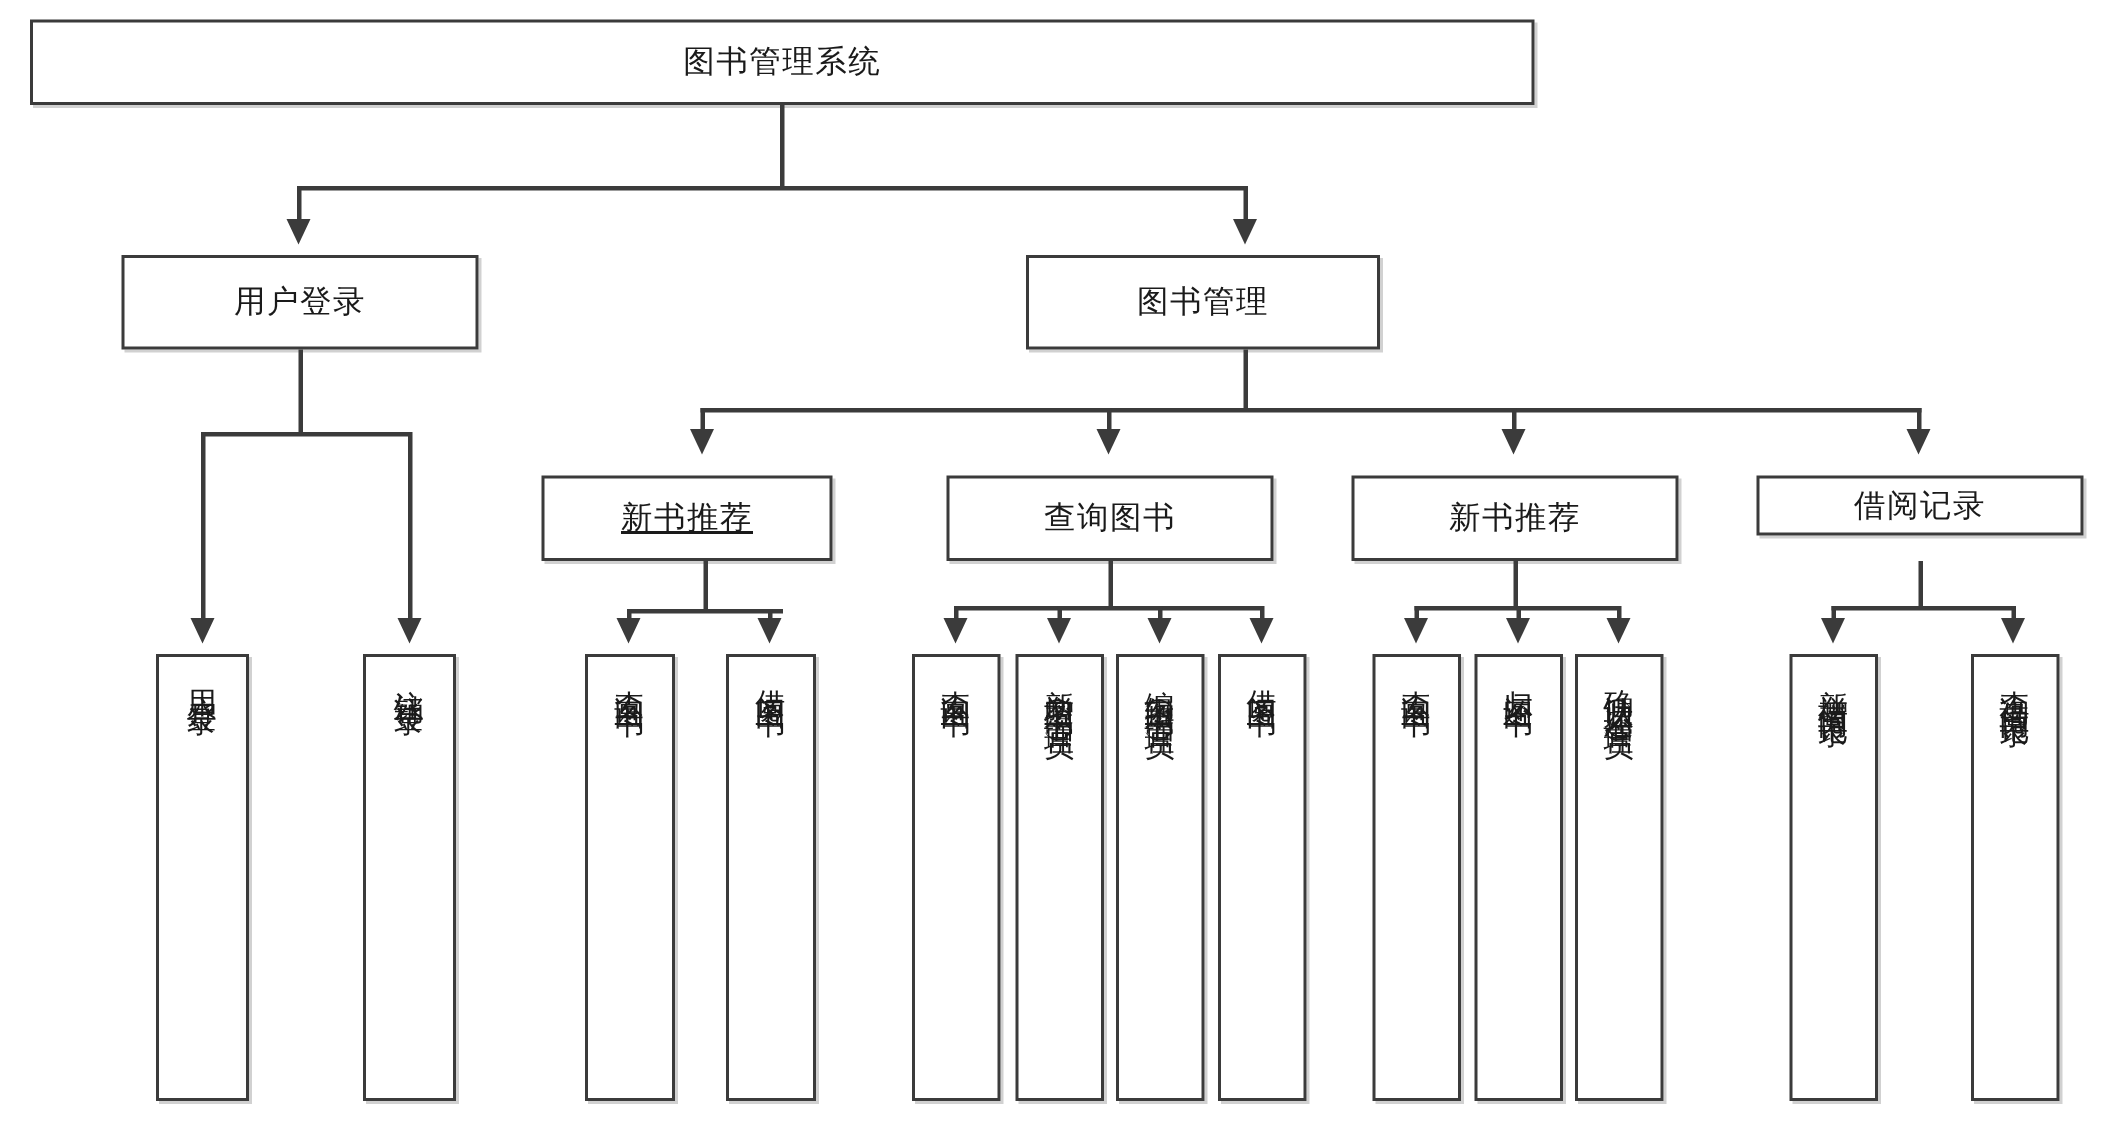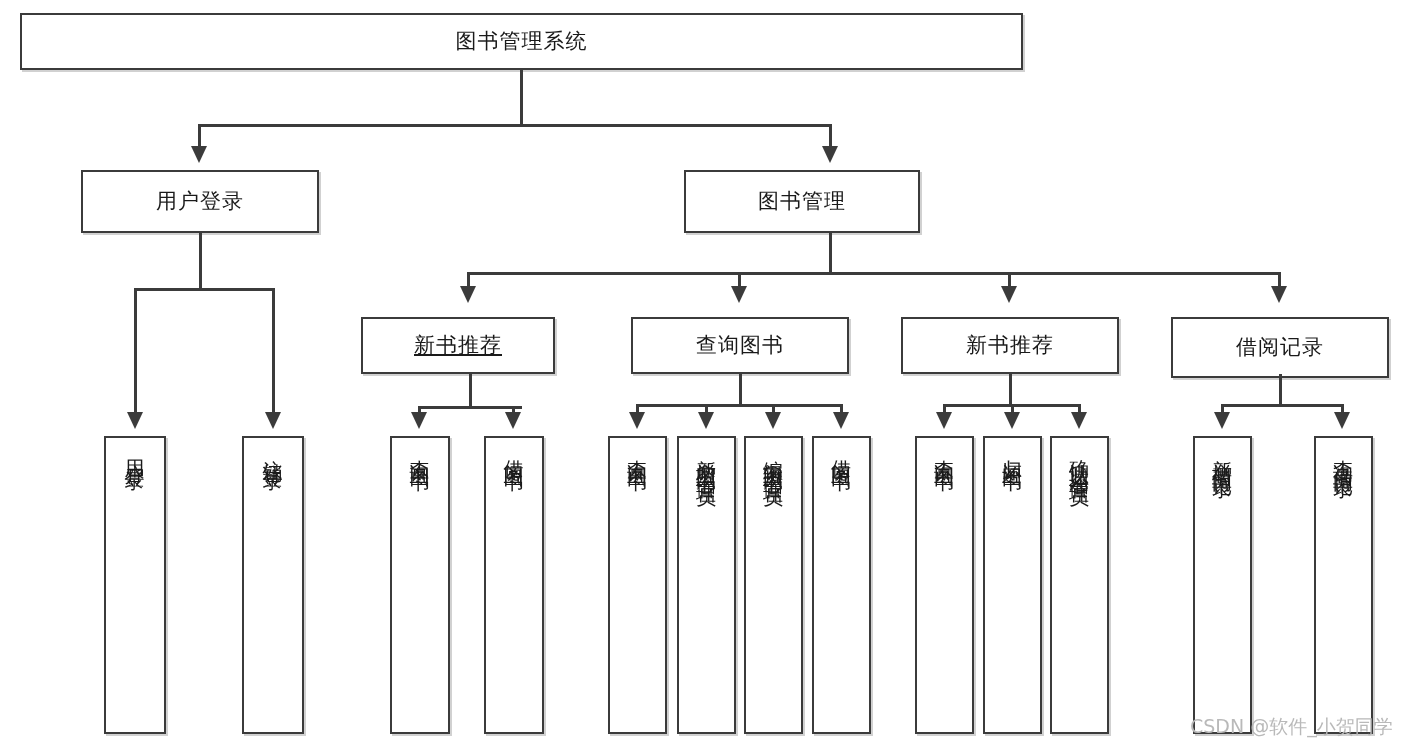--- a/index.html
+++ b/index.html
@@ -100,21 +100,21 @@
   </div>
 
   <div class="node h" style="left:631px; top:317px; width:218px; height:57px;">
     <span class="label">查询图书</span>
   </div>
 
   <div class="node h" style="left:901px; top:317px; width:218px; height:57px;">
     <span class="label">新书推荐</span>
   </div>
 
-  <div class="node h" style="left:1171px; top:317px; width:218px; height:61px;">
+  <div class="node h" style="left:1171px; top:317px; width:218px; height:40px;">
     <span class="label">借阅记录</span>
   </div>
 
   <div class="node v" style="left:104px; top:436px; width:62px; height:298px;">
     <span class="label">用户登录</span>
   </div>
   <div class="node v" style="left:242px; top:436px; width:62px; height:298px;">
     <span class="label">注销登录</span>
   </div>
 
@@ -208,15 +208,14 @@
   <div class="vline" style="left:1078px; top:404px; height:10px;"></div>
   <div class="arrow" style="left:1071px; top:412px;"></div>
 
   <div class="vline" style="left:1279px; top:374px; height:32px;"></div>
   <div class="hline" style="left:1221px; top:404px; width:123px;"></div>
   <div class="vline" style="left:1221px; top:404px; height:10px;"></div>
   <div class="arrow" style="left:1214px; top:412px;"></div>
   <div class="vline" style="left:1341px; top:404px; height:10px;"></div>
   <div class="arrow" style="left:1334px; top:412px;"></div>
 
-  <div id="watermark">CSDN @软件_小贺同学</div>
 
 </div>
 
 </body></html>

